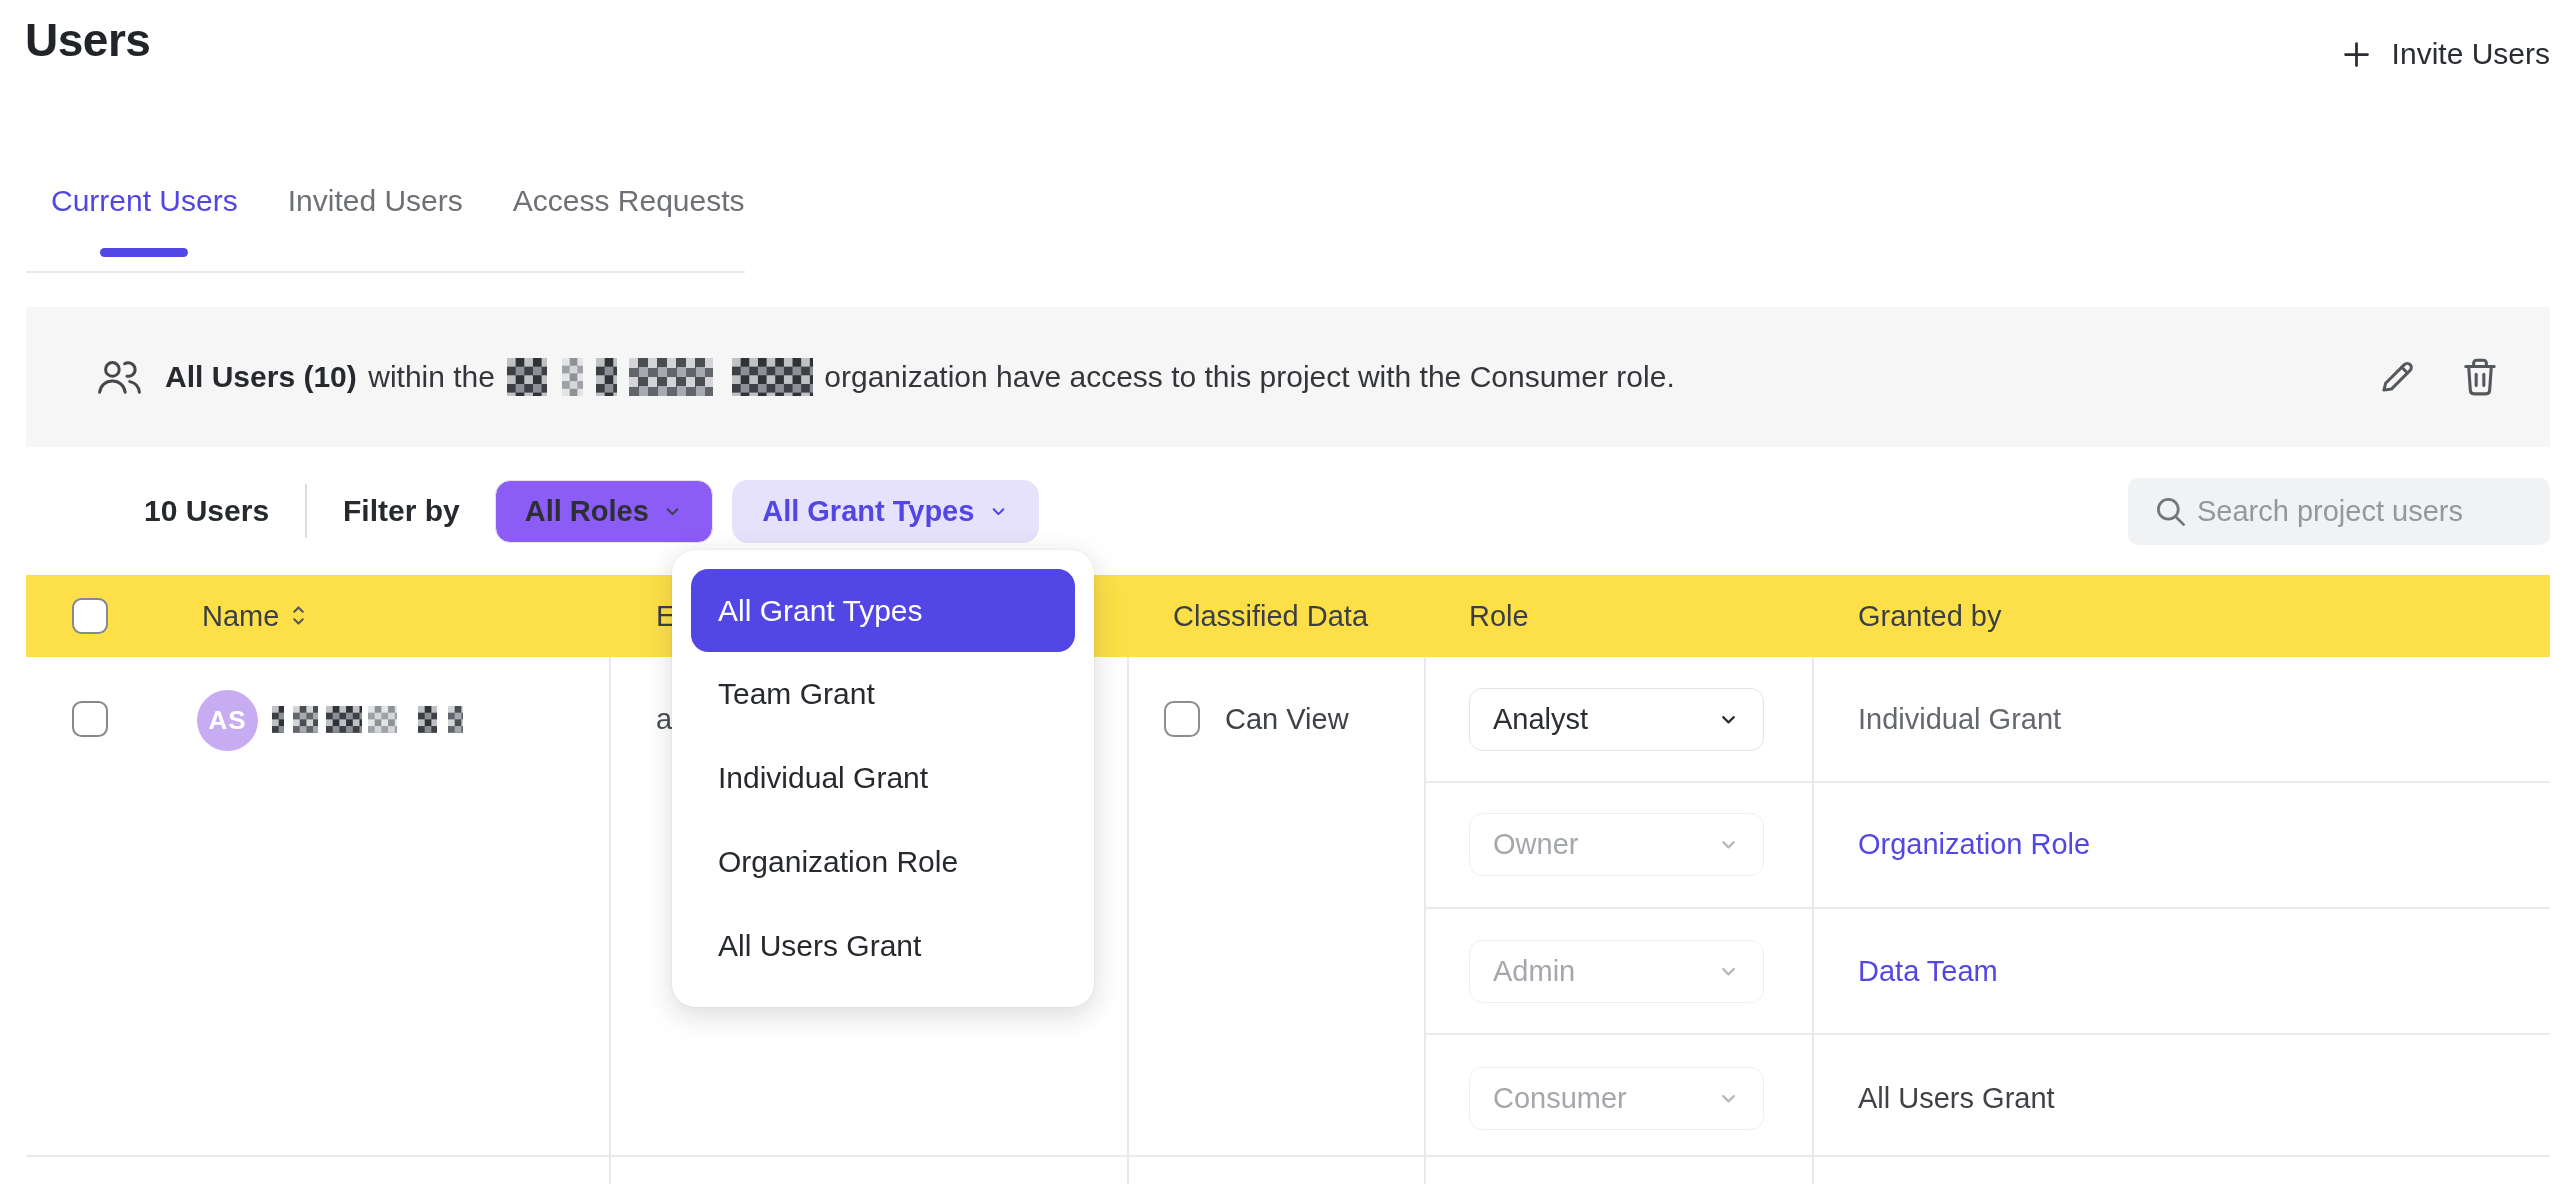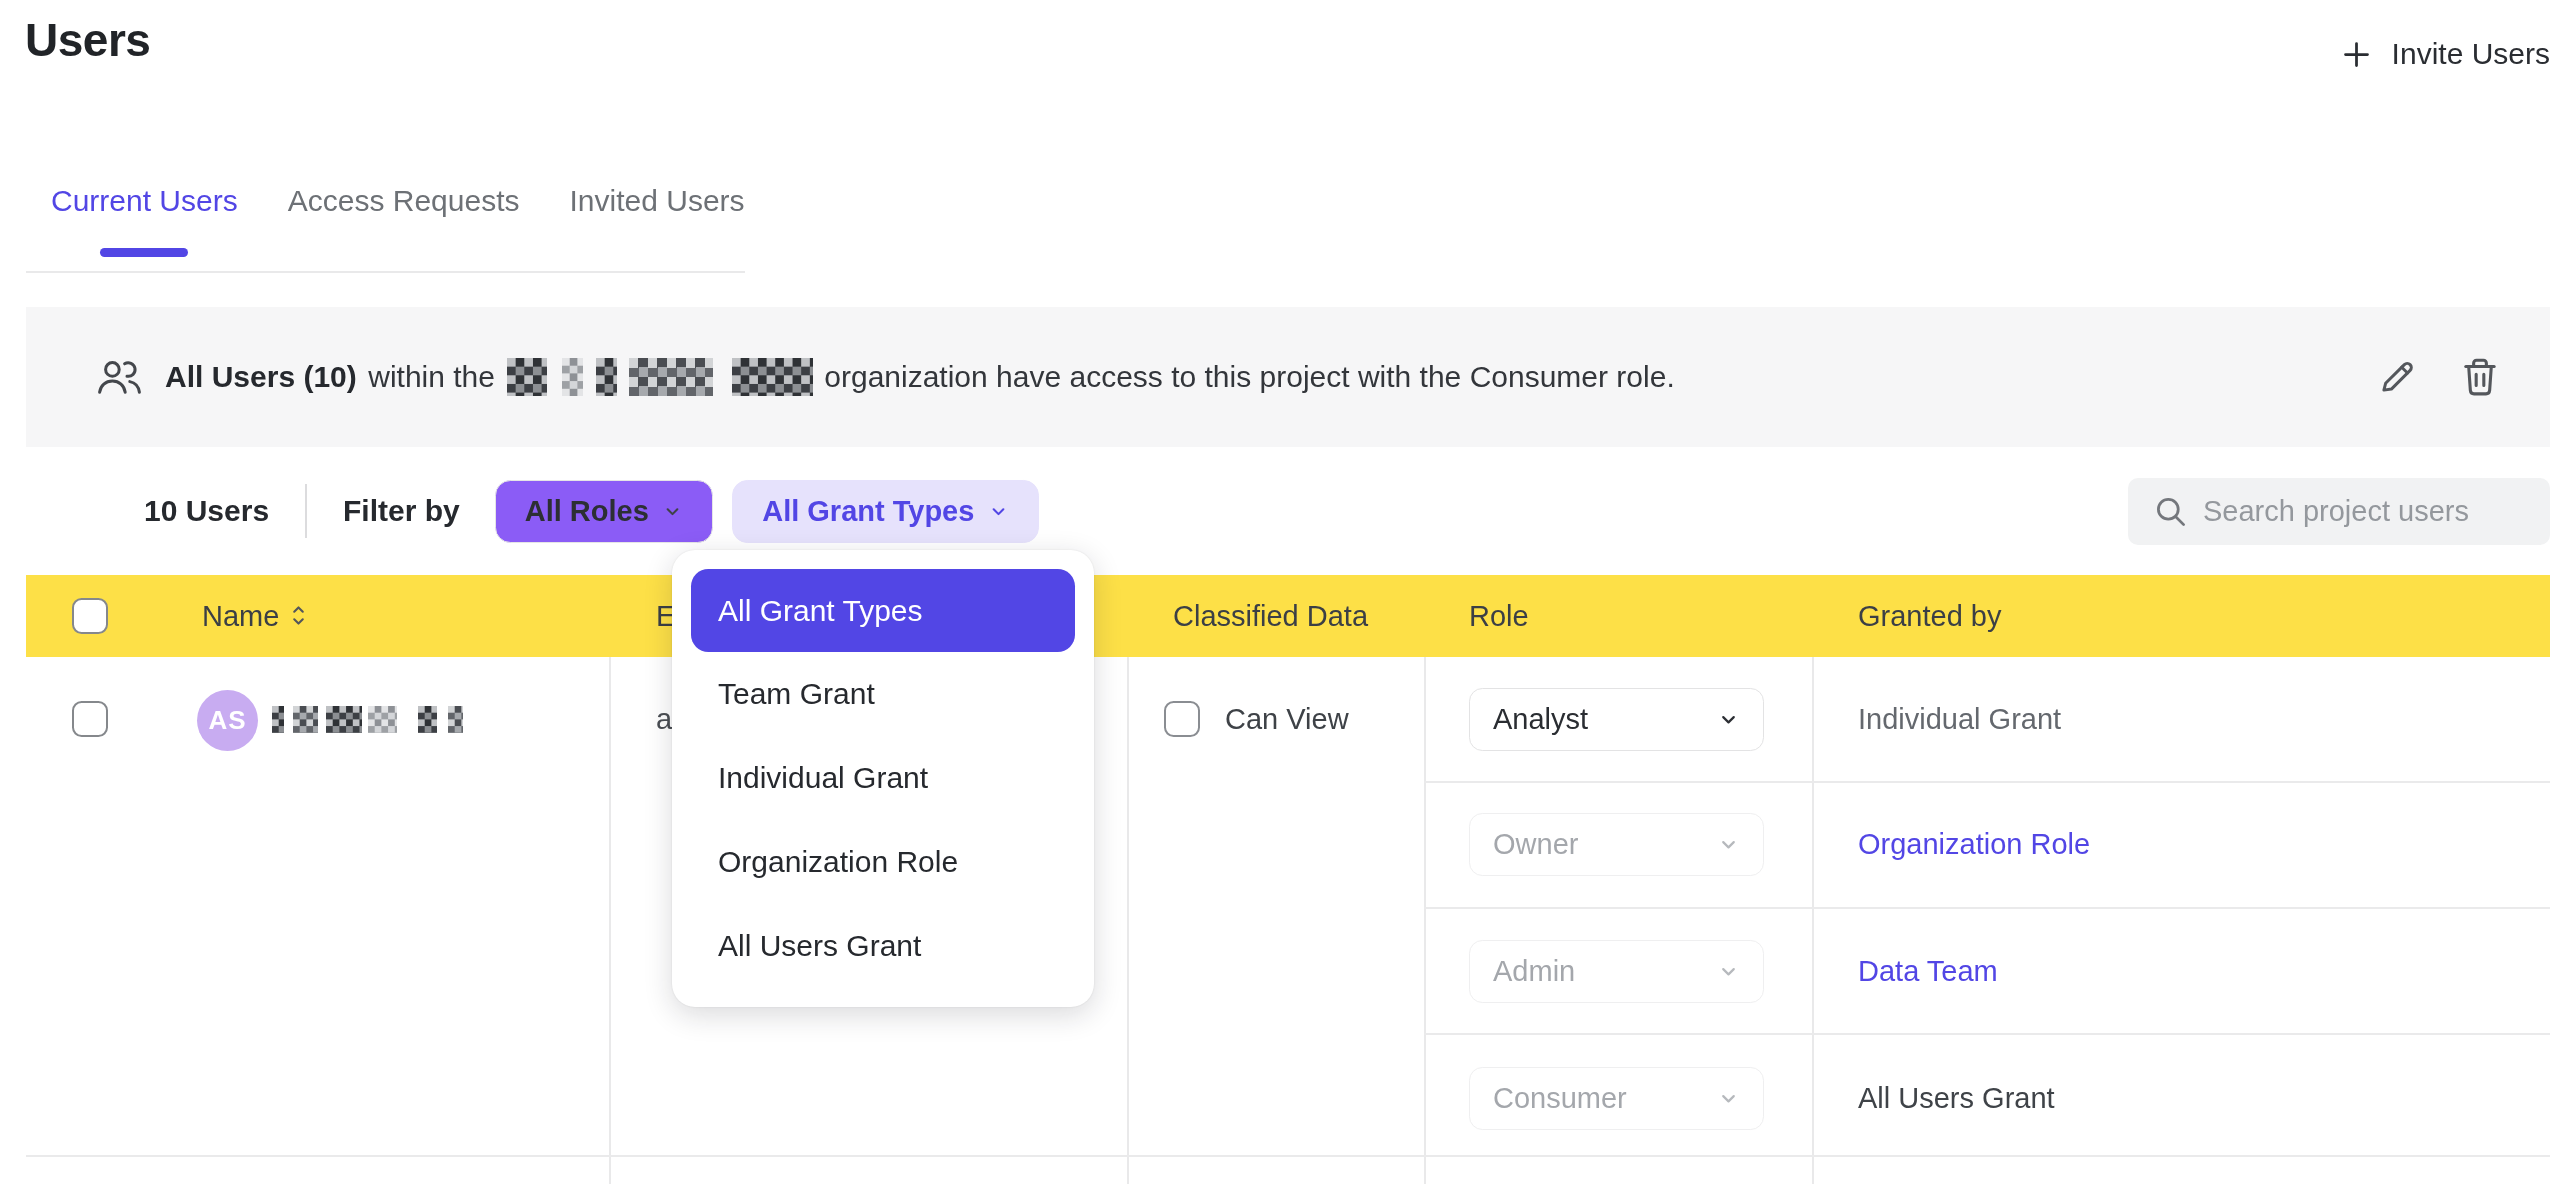--- a/index.html
+++ b/index.html
@@ -57,21 +57,21 @@
     height:63px; padding:0 29px; margin-right:19px; border-radius:15.4px;
     border:1.9px solid #e5e5e6; background:#8b5cf6; display:flex; align-items:center;
     gap:13.4px; font-size:29px; font-weight:600; color:#2c2f34; cursor:pointer;
     font-family:inherit;
   }
   .chip .chev { color:#3f4247; }
   .chip.active { background:#e6e2fc; border-color:#e6e2fc; color:#5246e5; }
   .chip.active .chev { color:#5246e5; }
   .search-box {
     margin-left:auto; width:422px; height:67px; border-radius:10px; background:#f1f2f3;
-    display:flex; align-items:center; padding:0 25px; gap:15px;
+    display:flex; align-items:center; padding:0 25px; gap:9px;
   }
   .search-box input {
     flex:1; border:none; background:transparent; outline:none; font-size:29px;
     color:#3c4046; font-family:inherit;
   }
   .search-box input::placeholder { color:#94989d; }
   
   .thead {
     position:absolute; left:26px; top:575px; width:2524px; height:83px;
     background:#fde047; font-size:29px; color:#3b3f45;
@@ -134,22 +134,22 @@
     <span>
       <svg width="33" height="33" viewBox="0 0 24 24" fill="none" stroke="#2a2d32" stroke-width="2" stroke-linecap="round">
           <path d="M12 4v16M4 12h16"></path>
         </svg>
     </span>
     <span>Invite Users</span>
   </button>
 
   <div class="tabs">
     <div class="tab active">Current Users</div>
+    <div class="tab">Invited Users</div>
     <div class="tab">Access Requests</div>
-    <div class="tab">Invited Users</div>
   </div>
 
   <div class="banner">
     <span>
       <svg width="46" height="40" viewBox="0 0 23 20" fill="none" stroke="#44474c" stroke-width="1.5" stroke-linecap="round" stroke-linejoin="round">
         <circle cx="8.2" cy="6.2" r="3.4"></circle>
         <path d="M1.8 17.6c.5-3.4 3-5.6 6.4-5.6s5.9 2.2 6.4 5.6"></path>
         <path d="M14.3 3.4a3.4 3.4 0 1 1 1.2 6.2"></path>
         <path d="M16.9 12.3c2.7.5 4.4 2.5 4.8 5.3"></path>
       </svg>

